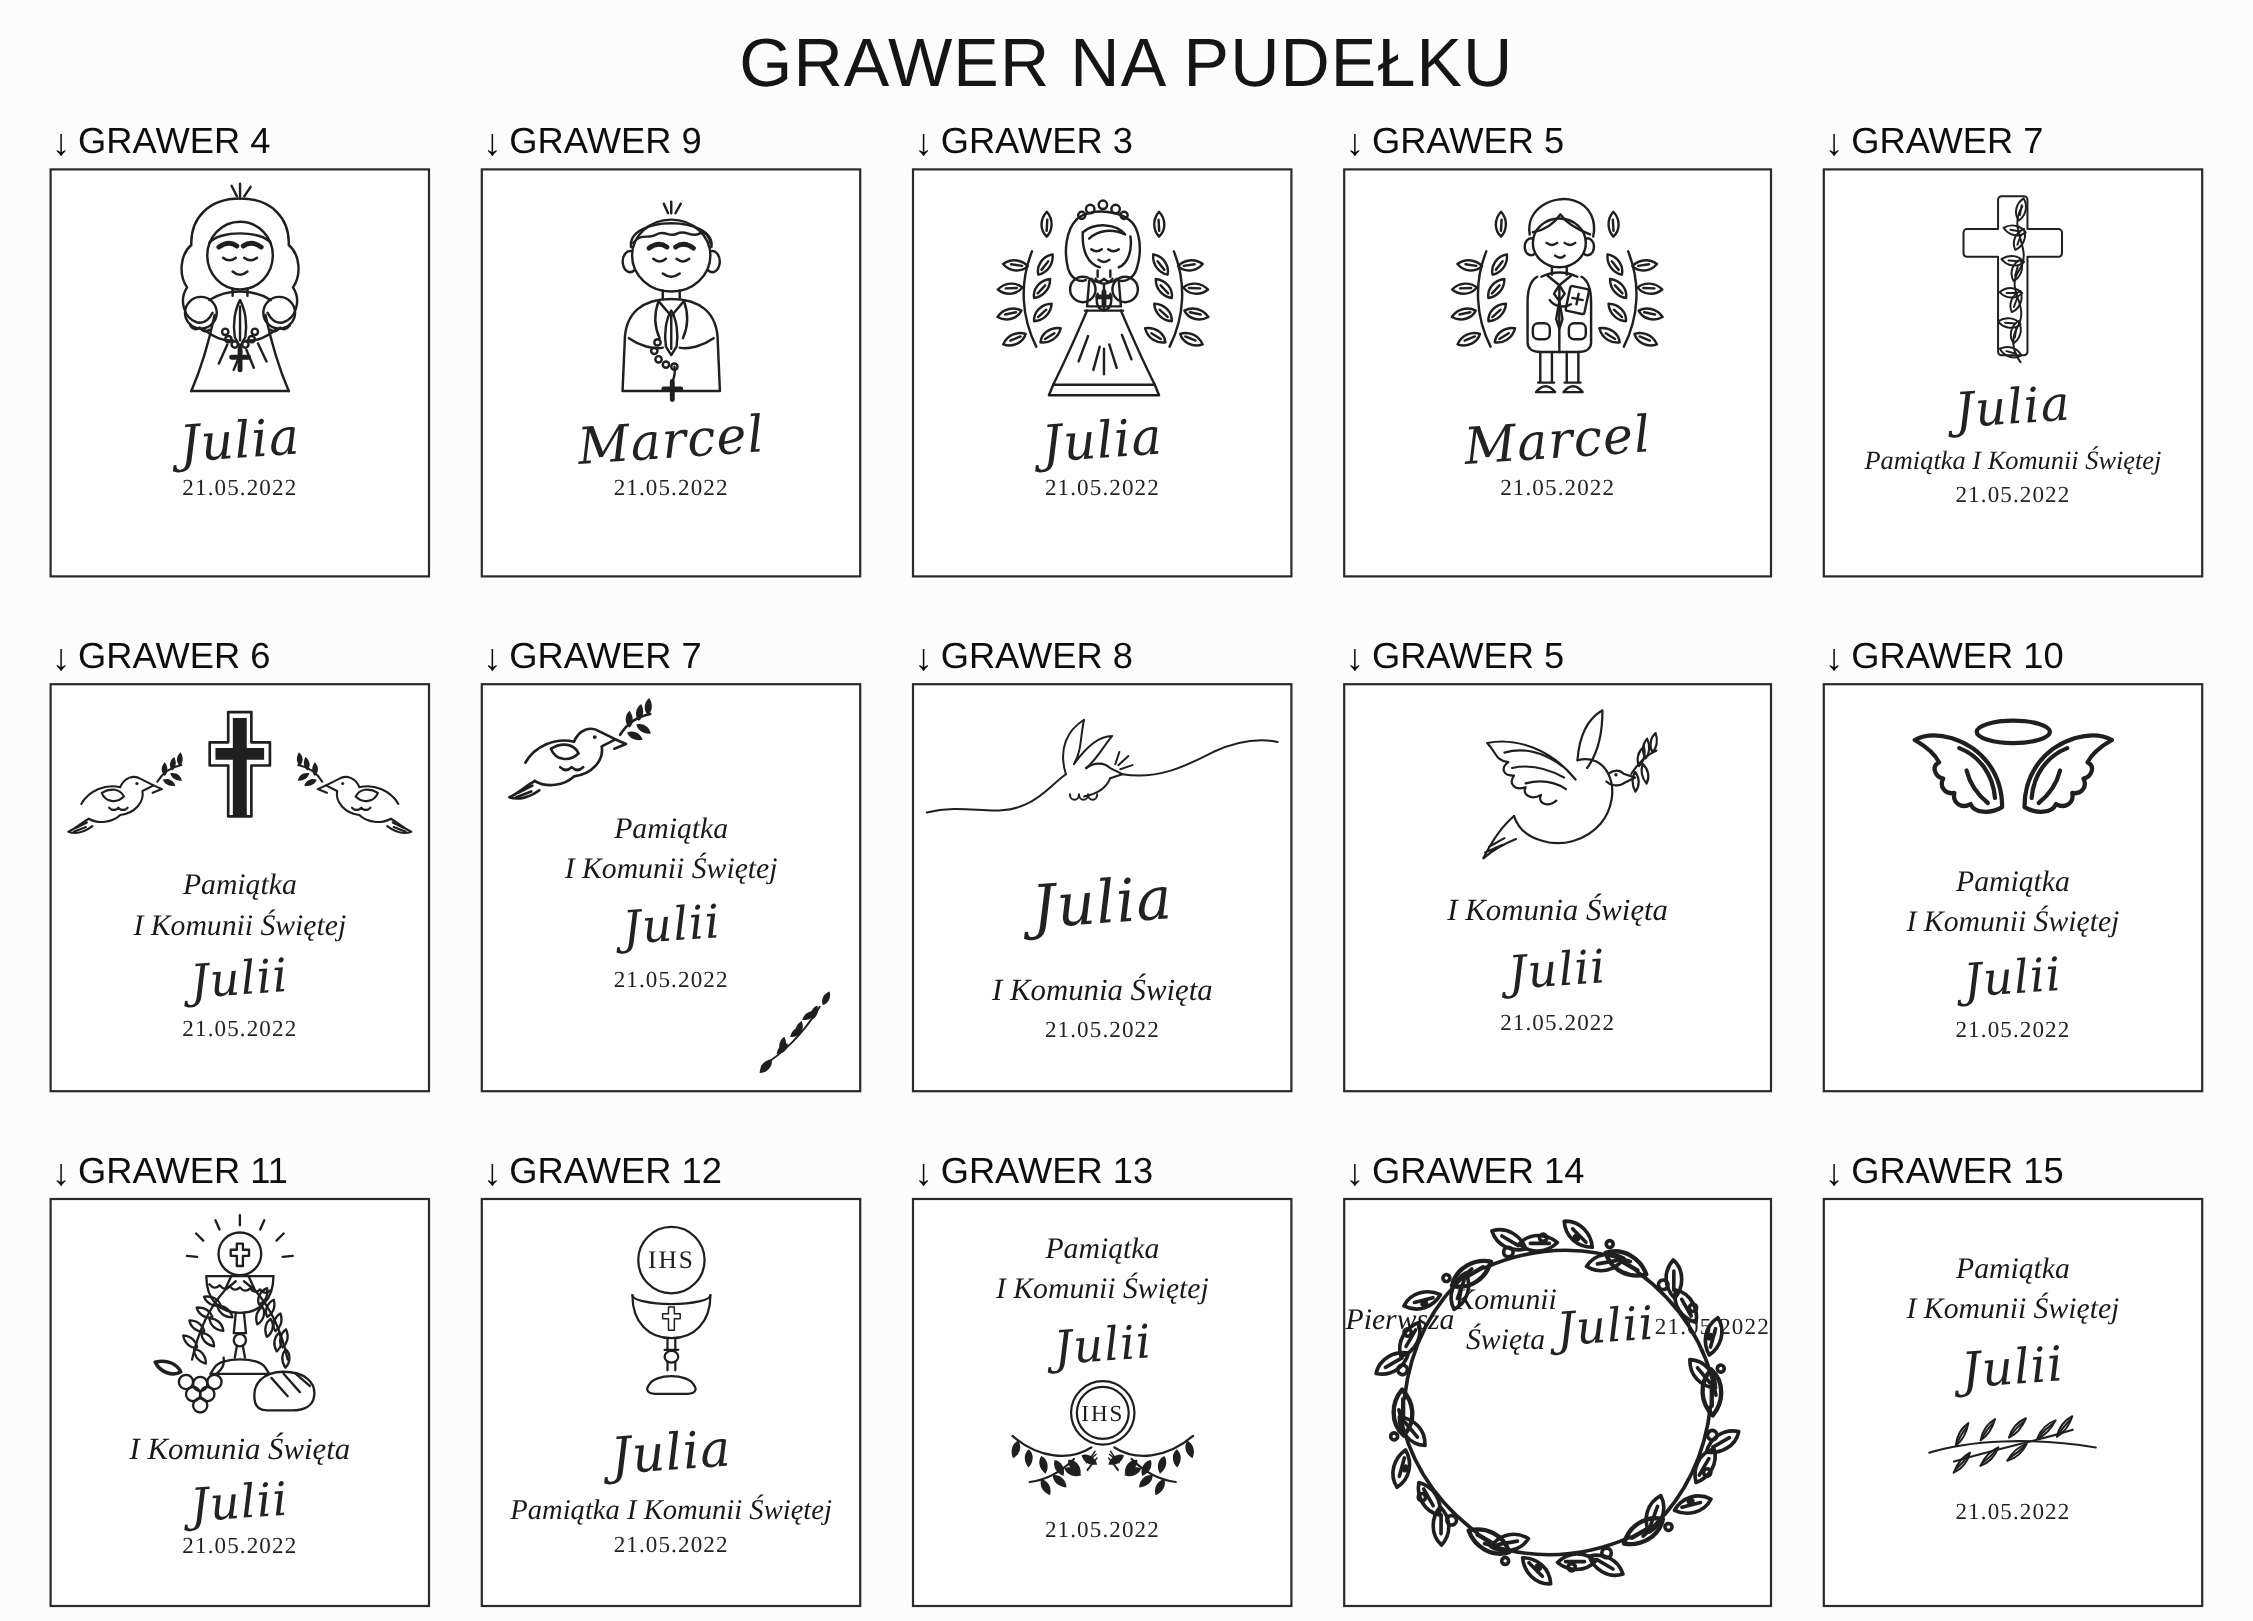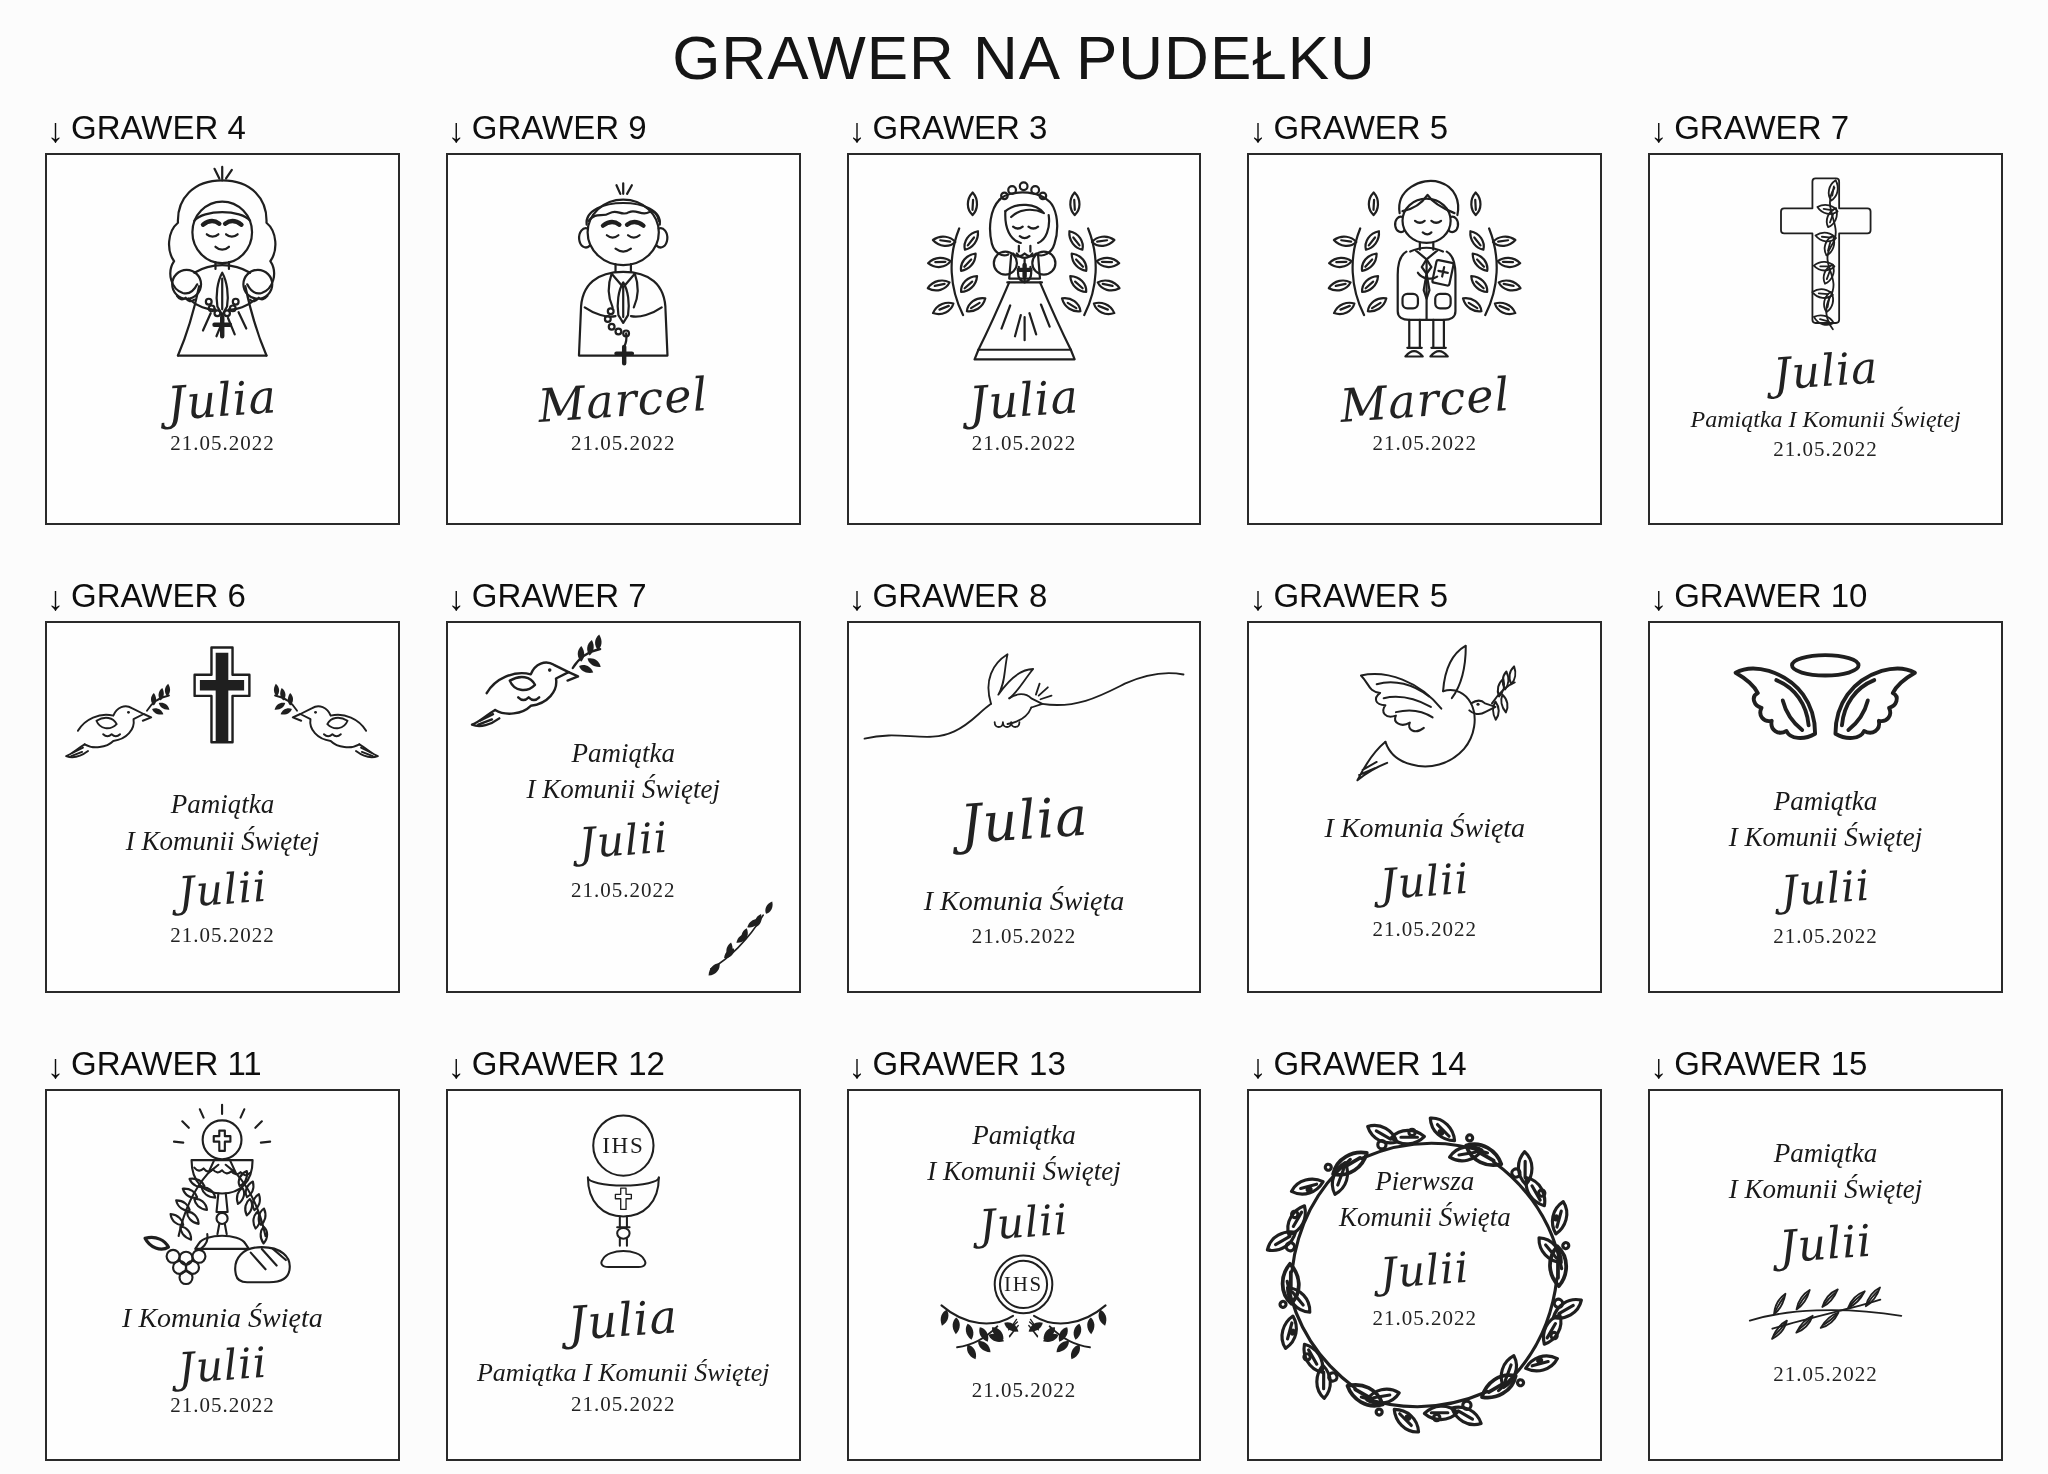--- a/index.html
+++ b/index.html
@@ -29,21 +29,21 @@
         margin-top:8px;text-align:right;}
   svg{overflow:visible;display:block;}
   .ln{fill:none;stroke:#1f1f1f;stroke-width:2.3;stroke-linecap:round;stroke-linejoin:round;}
   .thk{stroke-width:4.6;}
   .th4{stroke-width:4.2;}
   .thin{stroke-width:1.5;}
   .fl{fill:#1f1f1f;stroke:none;}
   .sprig7{position:absolute;right:14px;bottom:16px;}
   .dove7{align-self:flex-start;margin-left:16px;}
   .wreath{position:absolute;inset:4px;width:calc(100% - 8px);height:calc(100% - 8px);}
-  .wr-content{position:relative;z-index:1;display:flex;flex-direction:column;align-items:center;
+  .wr-content{position:relative;z-index:1;display:flex;align-items:center;
               padding-top:62px;}
 </style>
 </head>
 <body>
 
 <div class="page">
   <h1 class="title">GRAWER NA PUDEŁKU</h1>
 
   <div class="grid">
 

